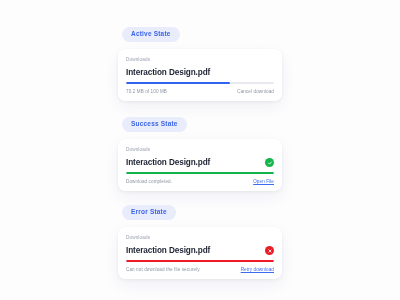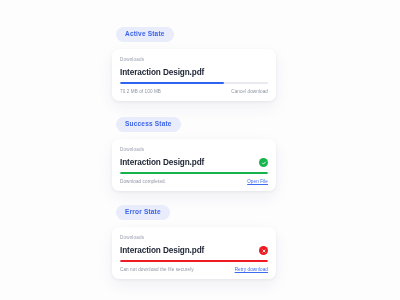--- a/index.html
+++ b/index.html
@@ -13,21 +13,21 @@
     font-family: "Liberation Sans", sans-serif;
     overflow: hidden;
   }
   .stage {
     position: relative;
     width: 400px;
     height: 300px;
   }
   .section {
     position: absolute;
-    left: 112px;
+    left: 118px;
     width: 164px;
   }
   .section-active  { top: 22px; }
   .section-success { top: 112px; }
   .section-error   { top: 200px; }
 
   .badge {
     display: inline-block;
     background: #e8ecfb;
     color: #3c64e8;

